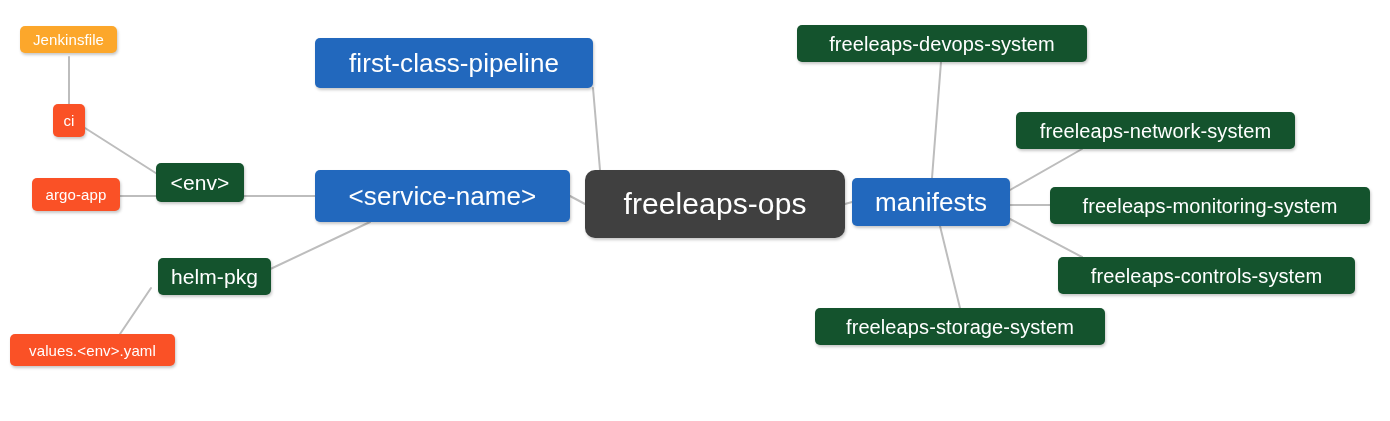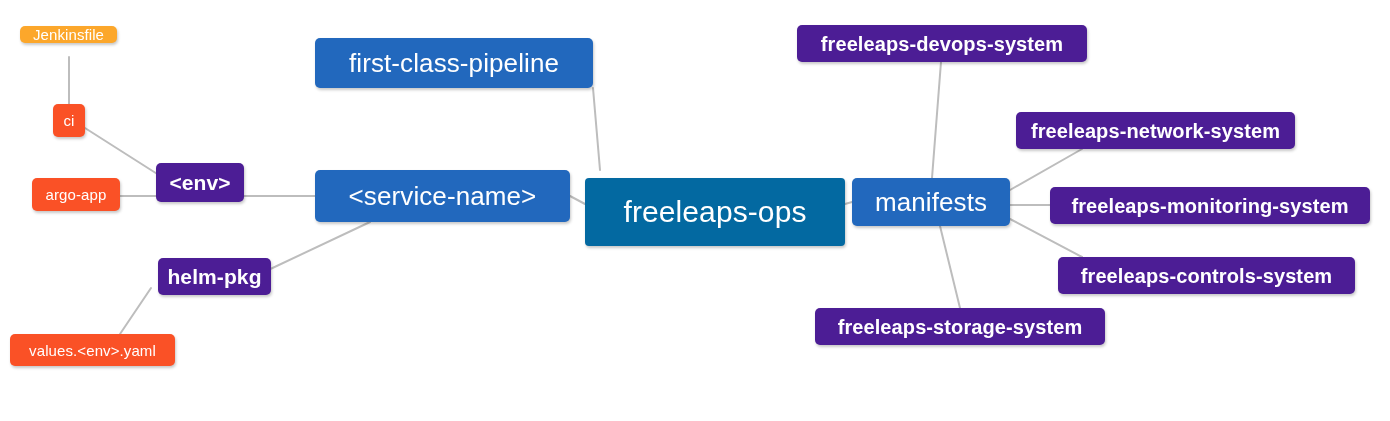--- a/index.html
+++ b/index.html
@@ -33,26 +33,25 @@
     justify-content: center;
     box-sizing: border-box;
     color: #ffffff;
     white-space: nowrap;
     border-radius: 5px;
     box-shadow: 1px 2px 3px rgba(0,0,0,0.22);
     line-height: 1;
     letter-spacing: 0.1px;
   }
   .n-root {
-    background: #0369a1;
-    border-radius: 4px;
-    margin-top: 8px;
+    background: #404040;
+    border-radius: 10px;
   }
   .n-blue   { background: #2268bd; }
-  .n-green  { background: #4c1d95; font-weight: bold; }
+  .n-green  { background: #14532d; }
   .n-orange { background: #fca72b; }
   .n-red    { background: #fa5126; }
 </style>
 </head>
 <body>
 
 <div id="canvas">
   <svg id="edges" width="1390" height="421" viewBox="0 0 1390 421">
       <line x1="585" y1="204" x2="570" y2="196" stroke="#bdbdbd" stroke-width="2" stroke-linecap="round"></line>
       <line x1="845" y1="204" x2="852" y2="202" stroke="#bdbdbd" stroke-width="2" stroke-linecap="round"></line>
@@ -69,21 +68,21 @@
       <line x1="1010" y1="219" x2="1082" y2="257" stroke="#bdbdbd" stroke-width="2" stroke-linecap="round"></line>
       <line x1="940" y1="226" x2="960" y2="308" stroke="#bdbdbd" stroke-width="2" stroke-linecap="round"></line>
     </svg>
   <div id="node-layer">
       <div class="node n-root" style="left: 585px; top: 170px; width: 260px; height: 68px; font-size: 30px;">freeleaps-ops</div>
       <div class="node n-blue" style="left: 315px; top: 170px; width: 255px; height: 52px; font-size: 26px;">&lt;service-name&gt;</div>
       <div class="node n-blue" style="left: 315px; top: 38px; width: 278px; height: 50px; font-size: 26px;">first-class-pipeline</div>
       <div class="node n-blue" style="left: 852px; top: 178px; width: 158px; height: 48px; font-size: 26px;">manifests</div>
       <div class="node n-green" style="left: 156px; top: 163px; width: 88px; height: 39px; font-size: 21px;">&lt;env&gt;</div>
       <div class="node n-green" style="left: 158px; top: 258px; width: 113px; height: 37px; font-size: 21px;">helm-pkg</div>
-      <div class="node n-orange" style="left: 20px; top: 26px; width: 97px; height: 17px; font-size: 15px;">Jenkinsfile</div>
+      <div class="node n-orange" style="left: 20px; top: 26px; width: 97px; height: 27px; font-size: 15px;">Jenkinsfile</div>
       <div class="node n-red" style="left: 53px; top: 104px; width: 32px; height: 33px; font-size: 15px;">ci</div>
       <div class="node n-red" style="left: 32px; top: 178px; width: 88px; height: 33px; font-size: 15px;">argo-app</div>
       <div class="node n-red" style="left: 10px; top: 334px; width: 165px; height: 32px; font-size: 15px;">values.&lt;env&gt;.yaml</div>
       <div class="node n-green" style="left: 797px; top: 25px; width: 290px; height: 37px; font-size: 20px;">freeleaps-devops-system</div>
       <div class="node n-green" style="left: 1016px; top: 112px; width: 279px; height: 37px; font-size: 20px;">freeleaps-network-system</div>
       <div class="node n-green" style="left: 1050px; top: 187px; width: 320px; height: 37px; font-size: 20px;">freeleaps-monitoring-system</div>
       <div class="node n-green" style="left: 1058px; top: 257px; width: 297px; height: 37px; font-size: 20px;">freeleaps-controls-system</div>
       <div class="node n-green" style="left: 815px; top: 308px; width: 290px; height: 37px; font-size: 20px;">freeleaps-storage-system</div>
     </div>
 </div>

